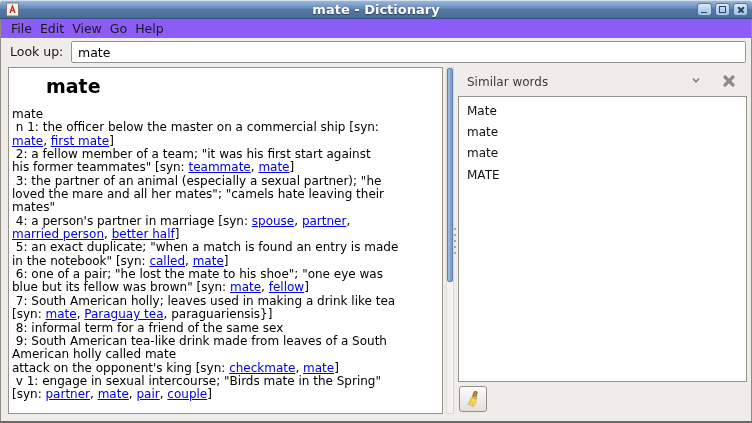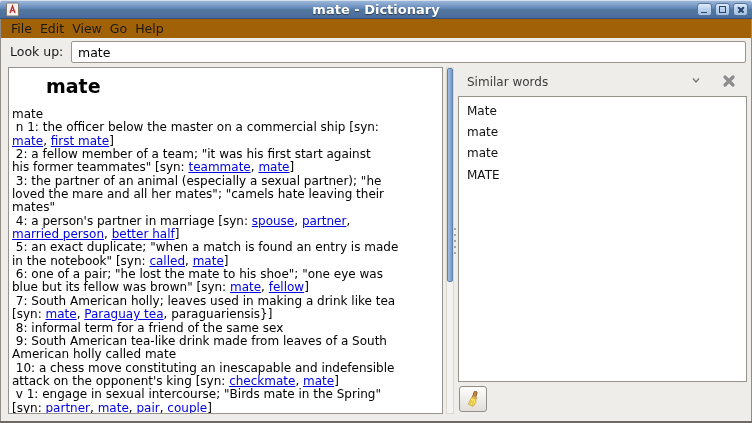--- a/index.html
+++ b/index.html
@@ -20,21 +20,21 @@
   .winbtn { width:15px; height:13px; border:1px solid #54749e; border-radius:3px;
     background:linear-gradient(#e2edf9, #b9d1ec 45%, #a5c2e3); position:relative; }
   .winbtn .g { position:absolute; left:0; right:0; top:0; bottom:0; }
   .g-min::after { content:""; position:absolute; left:3px; right:4px; bottom:2px; height:1.5px; background:#25456f; }
   .g-max::after { content:""; position:absolute; left:3px; right:3px; top:2px; bottom:2px; border:1.5px solid #25456f; }
   .g-close::before, .g-close::after { content:""; position:absolute; left:2.5px; top:5px; width:8px; height:1.5px; background:#25456f; border-radius:1px; }
   .g-close::before { transform:rotate(45deg); }
   .g-close::after { transform:rotate(-45deg); }
 
   
-  .menubar { position:absolute; left:1px; top:19px; width:750px; height:19px; background:#a16207; font-size:12.5px; color:#1a1a1a; padding-left:6px; }
+  .menubar { position:absolute; left:1px; top:19px; width:750px; height:19px; background:#8b5cf6; font-size:12.5px; color:#1a1a1a; padding-left:6px; }
   .menu-item { display:inline-block; padding:2px 4px 0 4px; }
 
   
   .lookup-label { position:absolute; left:10px; top:44px; font-size:12.5px; color:#1a1a1a; }
   .lookup-input { position:absolute; left:71px; top:41px; width:675px; height:22px; border:1px solid #99958e; border-radius:2px; background:#fff; font-family:"DejaVu Sans",sans-serif; font-size:12.5px; padding:0 0 0 6px; color:#000; outline:none; }
 
   
   .defpanel { position:absolute; left:8px; top:67px; width:435px; height:347px; background:#fff; border:1px solid #97938c; overflow:hidden; }
   .headword { margin:7px 0 0 37px; font-size:19px; font-weight:bold; line-height:22px; color:#000; }
   .defbody { margin-top:11px; padding-left:3px; font-size:12px; line-height:13.34px; color:#000; }
@@ -106,21 +106,20 @@
         <div class="defline"><span class="lnk">married person</span><span>, </span><span class="lnk">better half</span><span>]</span></div>
         <div class="defline"><span> 5: an exact duplicate; "when a match is found an entry is made</span></div>
         <div class="defline"><span>in the notebook" [syn: </span><span class="lnk">called</span><span>, </span><span class="lnk">mate</span><span>]</span></div>
         <div class="defline"><span> 6: one of a pair; "he lost the mate to his shoe"; "one eye was</span></div>
         <div class="defline"><span>blue but its fellow was brown" [syn: </span><span class="lnk">mate</span><span>, </span><span class="lnk">fellow</span><span>]</span></div>
         <div class="defline"><span> 7: South American holly; leaves used in making a drink like tea</span></div>
         <div class="defline"><span>[syn: </span><span class="lnk">mate</span><span>, </span><span class="lnk">Paraguay tea</span><span>, paraguariensis}]</span></div>
         <div class="defline"><span> 8: informal term for a friend of the same sex</span></div>
         <div class="defline"><span> 9: South American tea-like drink made from leaves of a South</span></div>
         <div class="defline"><span>American holly called mate</span></div>
-        <div class="defline"><span> 10: a chess move constituting an inescapable and indefensible</span></div>
         <div class="defline"><span>attack on the opponent's king [syn: </span><span class="lnk">checkmate</span><span>, </span><span class="lnk">mate</span><span>]</span></div>
         <div class="defline"><span> v 1: engage in sexual intercourse; "Birds mate in the Spring"</span></div>
         <div class="defline"><span>[syn: </span><span class="lnk">partner</span><span>, </span><span class="lnk">mate</span><span>, </span><span class="lnk">pair</span><span>, </span><span class="lnk">couple</span><span>]</span></div>
       </div>
   </div>
 
   <div class="sb-trough"></div>
   <div class="sb-thumb"></div>
 
   <div class="split-dots"></div>

